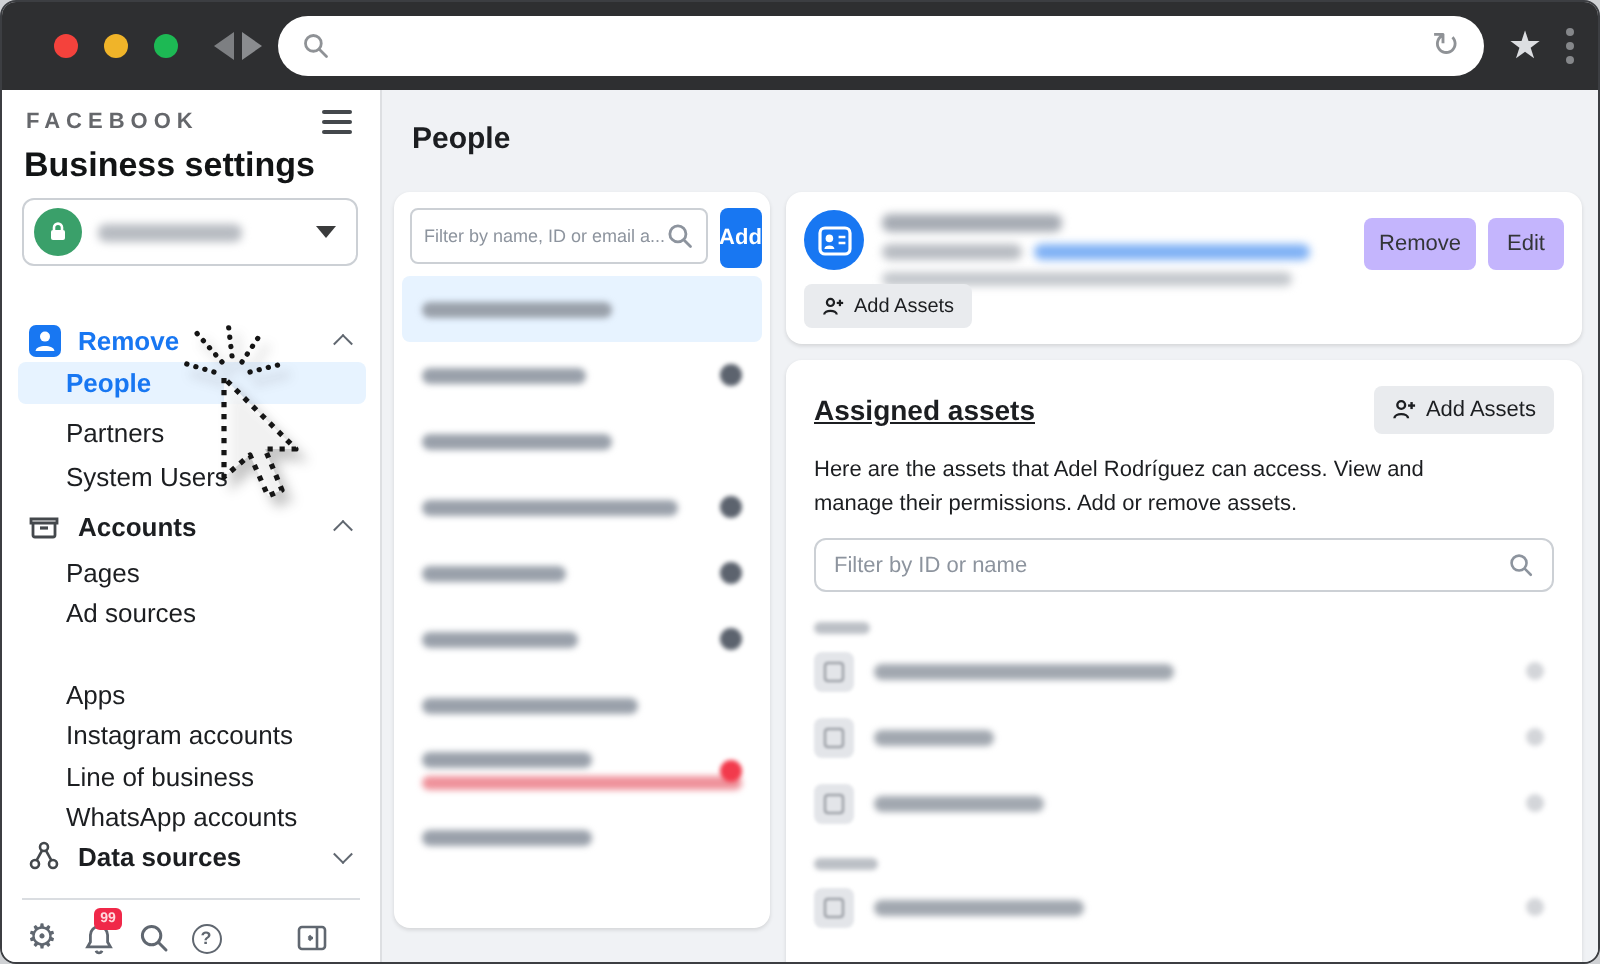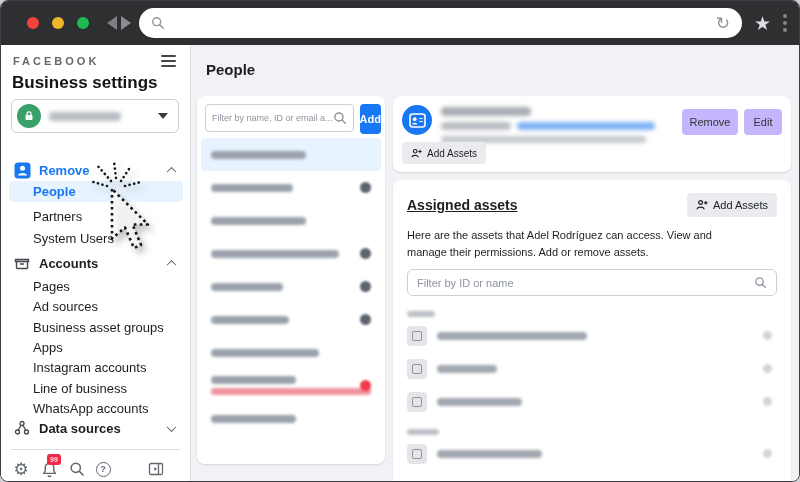--- a/index.html
+++ b/index.html
@@ -200,23 +200,20 @@
       </span>
       <span class="lbl">Accounts</span>
       <span class="chev up"></span>
     </div>
     <div class="sub-item" style="top:231px">
         <span>Pages</span>
       </div>
     <div class="sub-item" style="top:251px">
         <span>Ad sources</span>
       </div>
-    <div class="sub-item" style="top:272px">
-        <span>Business asset groups</span>
-      </div>
     <div class="sub-item" style="top:292px">
         <span>Apps</span>
       </div>
     <div class="sub-item" style="top:312px">
         <span>Instagram accounts</span>
       </div>
     <div class="sub-item" style="top:333px">
         <span>Line of business</span>
       </div>
     <div class="sub-item" style="top:353px">

